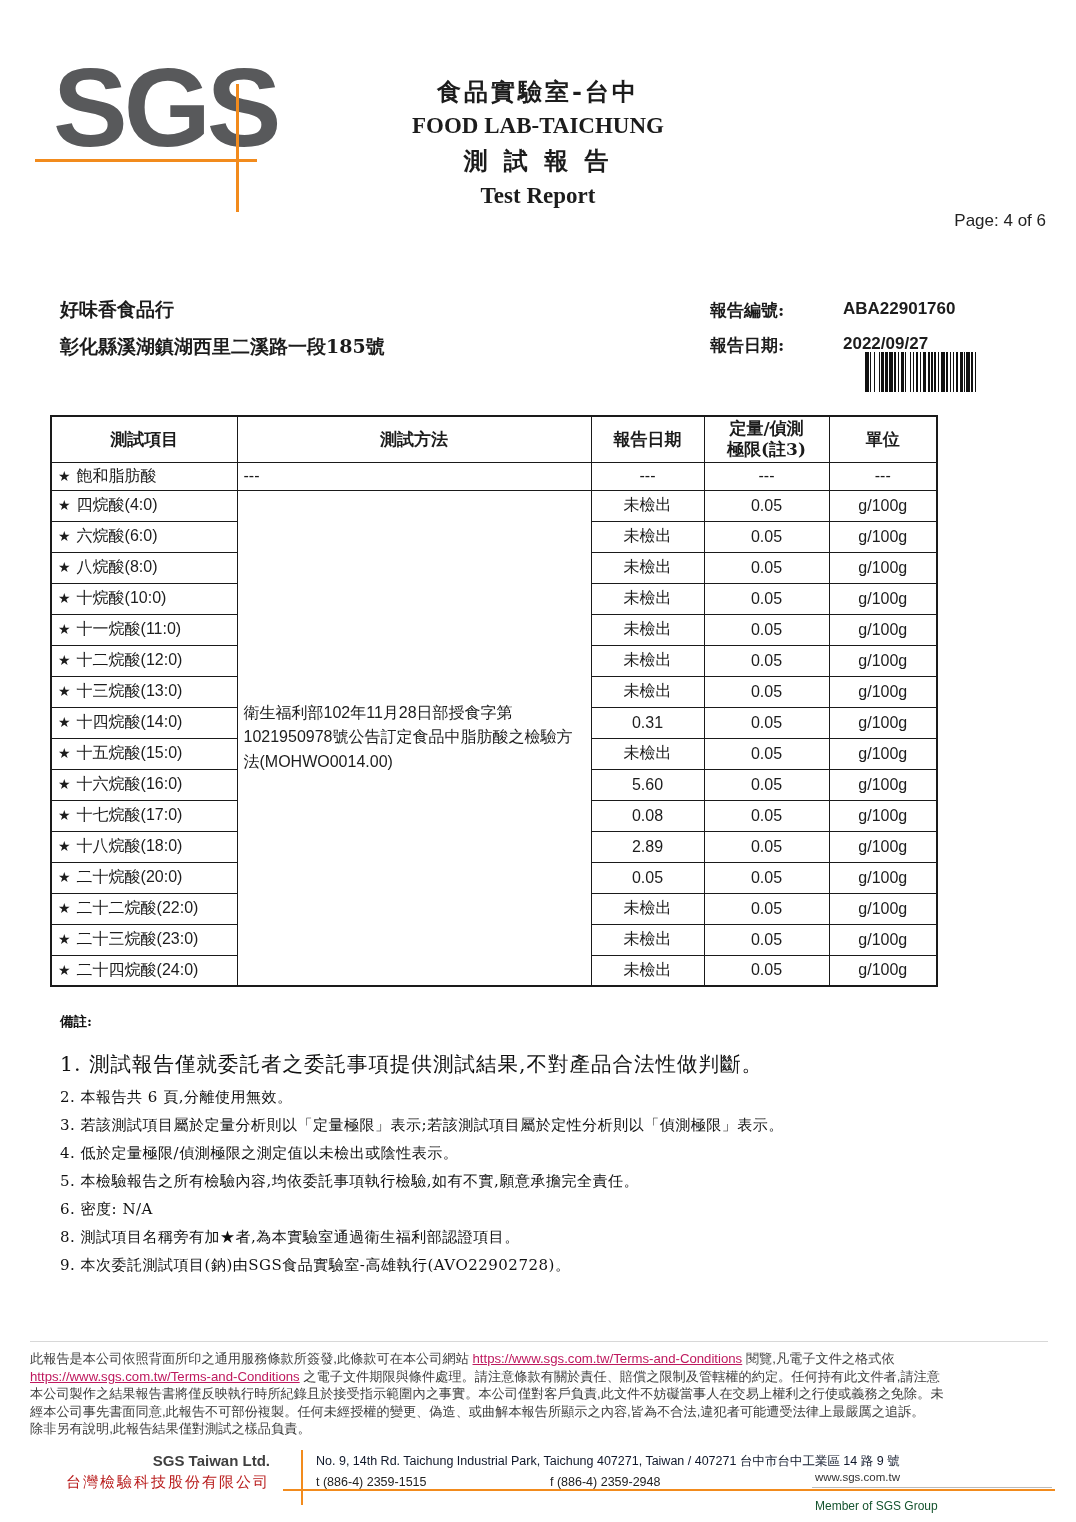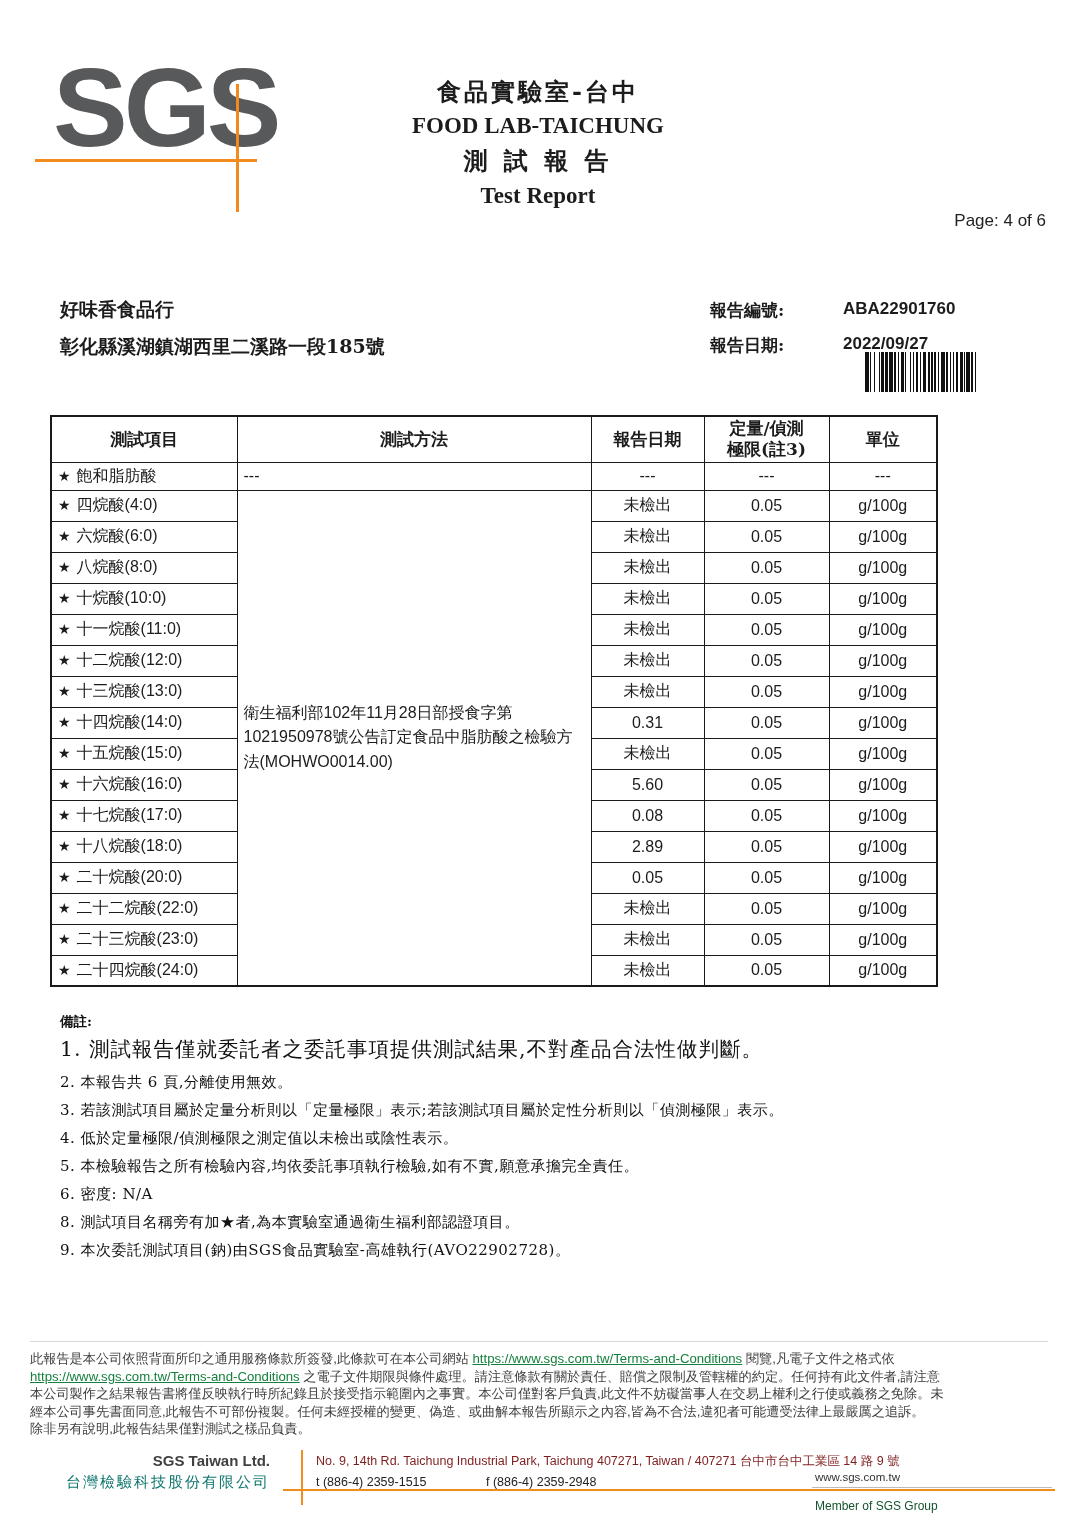--- a/index.html
+++ b/index.html
@@ -51,37 +51,37 @@
   .col-limit  { width:125px; }
   .col-unit   { width:108px; }
   .c-item { text-align:left; padding-left:8px; }
   .star { font-size:14px; margin-right:6px; }
   .c-method { text-align:left; }
   .method-merged { vertical-align:top; padding-top:4px; line-height:1.55; font-size:16px; }
   .c-result, .c-limit, .c-unit { text-align:center; }
   
   .notes-block { position:absolute; left:60px; top:1013px; width:900px;
     font-family:"DejaVu Serif","Liberation Serif",serif; color:#111; }
-  .notes-title { font-size:13.5px; font-weight:bold; margin-bottom:4px; }
+  .notes-title { font-size:13.5px; font-weight:bold; margin-bottom:19px; }
   .note { font-size:15px; margin-bottom:9px; letter-spacing:0.5px; }
   .note-large { font-size:20.5px; margin-bottom:10px; letter-spacing:1px; }
   
   .disclaimer { position:absolute; left:30px; top:1341px; width:1018px; border-top:1px solid #d8d8d8; padding-top:8px;
     font-size:13.2px; color:#3f3f3f; line-height:17.6px; }
   .disc-line { white-space:nowrap; }
-  .disc-link { text-decoration:underline; color:#15803d; cursor:pointer; }
+  .disc-link { text-decoration:underline; color:#be185d; cursor:pointer; }
   
   .footer-company-en { position:absolute; left:33px; top:1452px; width:237px; text-align:right;
     color:#404040; font-weight:bold; font-size:15px; }
   .footer-company-zh { position:absolute; left:33px; top:1473px; width:237px; text-align:right;
-    font-family:"DejaVu Serif","Liberation Serif",serif; font-size:15px; letter-spacing:2px; color:#0f766e; }
+    font-family:"DejaVu Serif","Liberation Serif",serif; font-size:15px; letter-spacing:2px; color:#b91c1c; }
   .footer-vline { position:absolute; left:301px; top:1450px; width:2px; height:55px; background:#f28b1d; }
-  .footer-address { position:absolute; left:316px; top:1453px; font-size:12.5px; color:#7f1d1d; }
+  .footer-address { position:absolute; left:316px; top:1453px; font-size:12.5px; color:#0f172a; }
   .footer-phones { position:absolute; left:316px; top:1475px; font-size:12.5px; color:#222; }
-  .footer-fax { margin-left:56px; }
+  .footer-fax { margin-left:120px; }
   .footer-hline { position:absolute; left:283px; top:1489px; width:772px; height:2px; background:#f28b1d; }
   .footer-site { position:absolute; left:815px; top:1471px; font-size:11.5px; color:#333; }
   .site-underline { position:absolute; left:812px; top:1487px; width:240px; height:1px; background:#bbbbbb; }
   .footer-member { position:absolute; left:815px; top:1499px; font-size:12px; color:#14532d; }
 </style>
 </head>
 <body>
 
 <div class="page">
 

